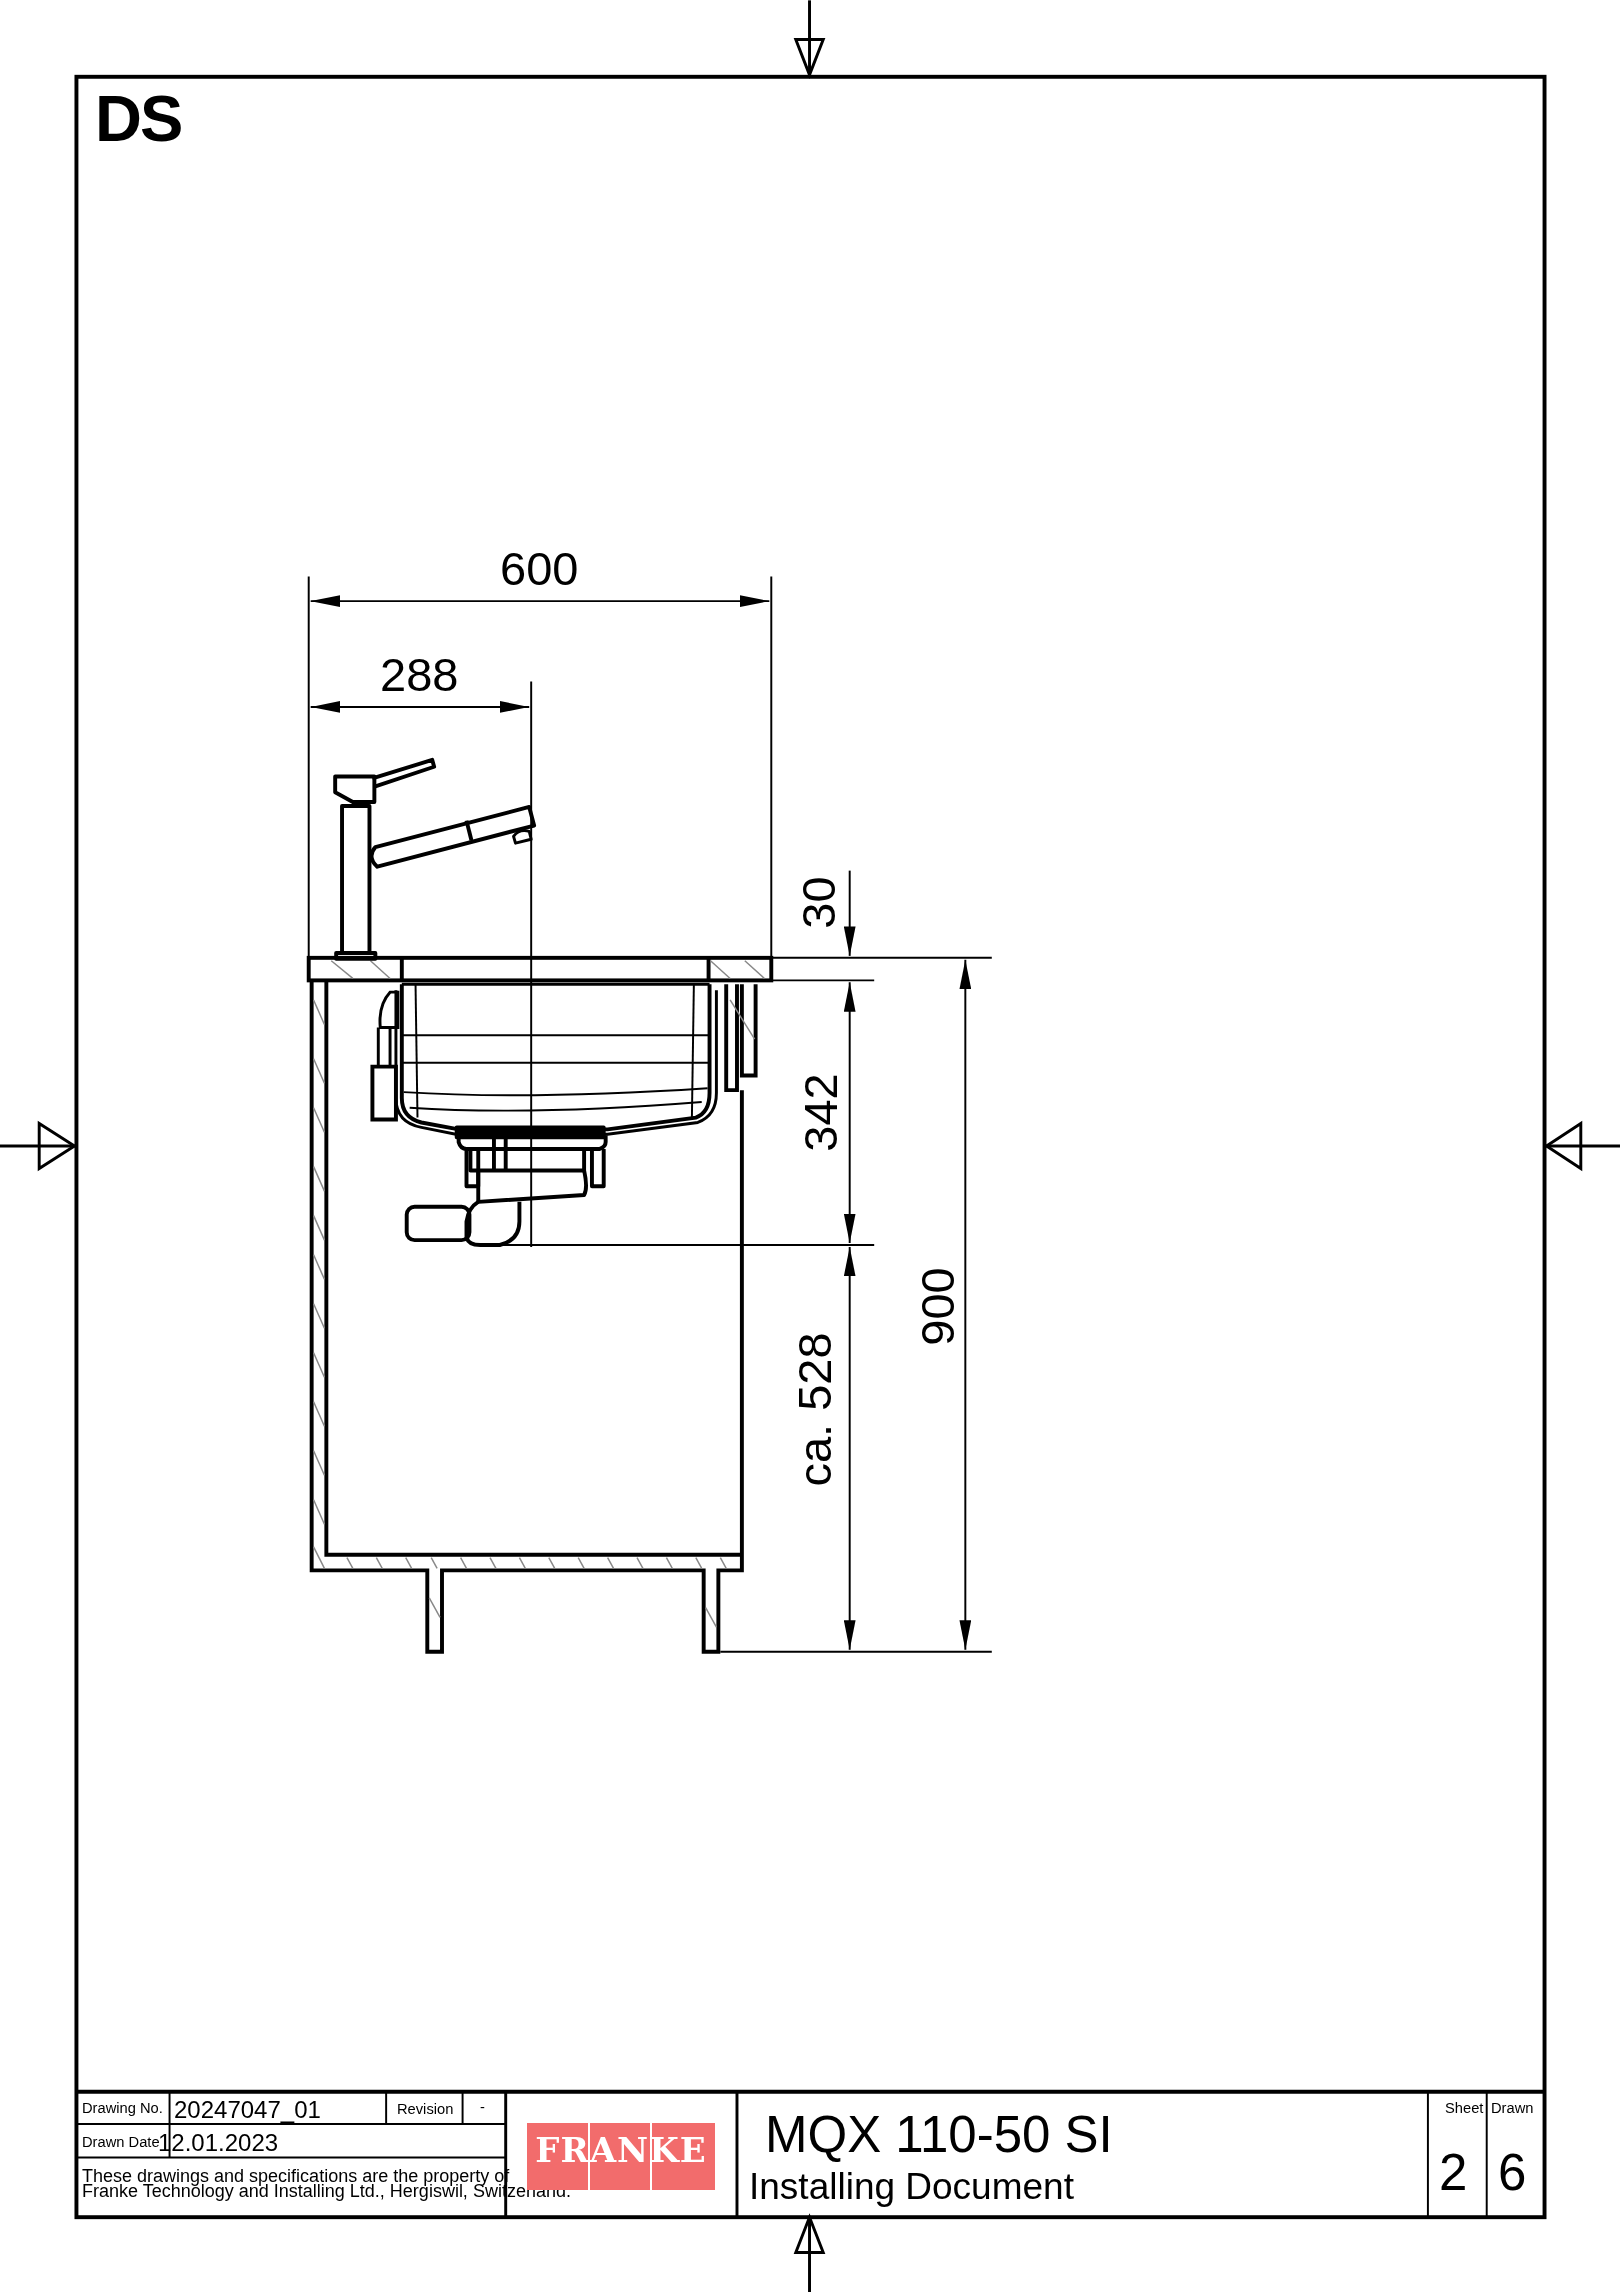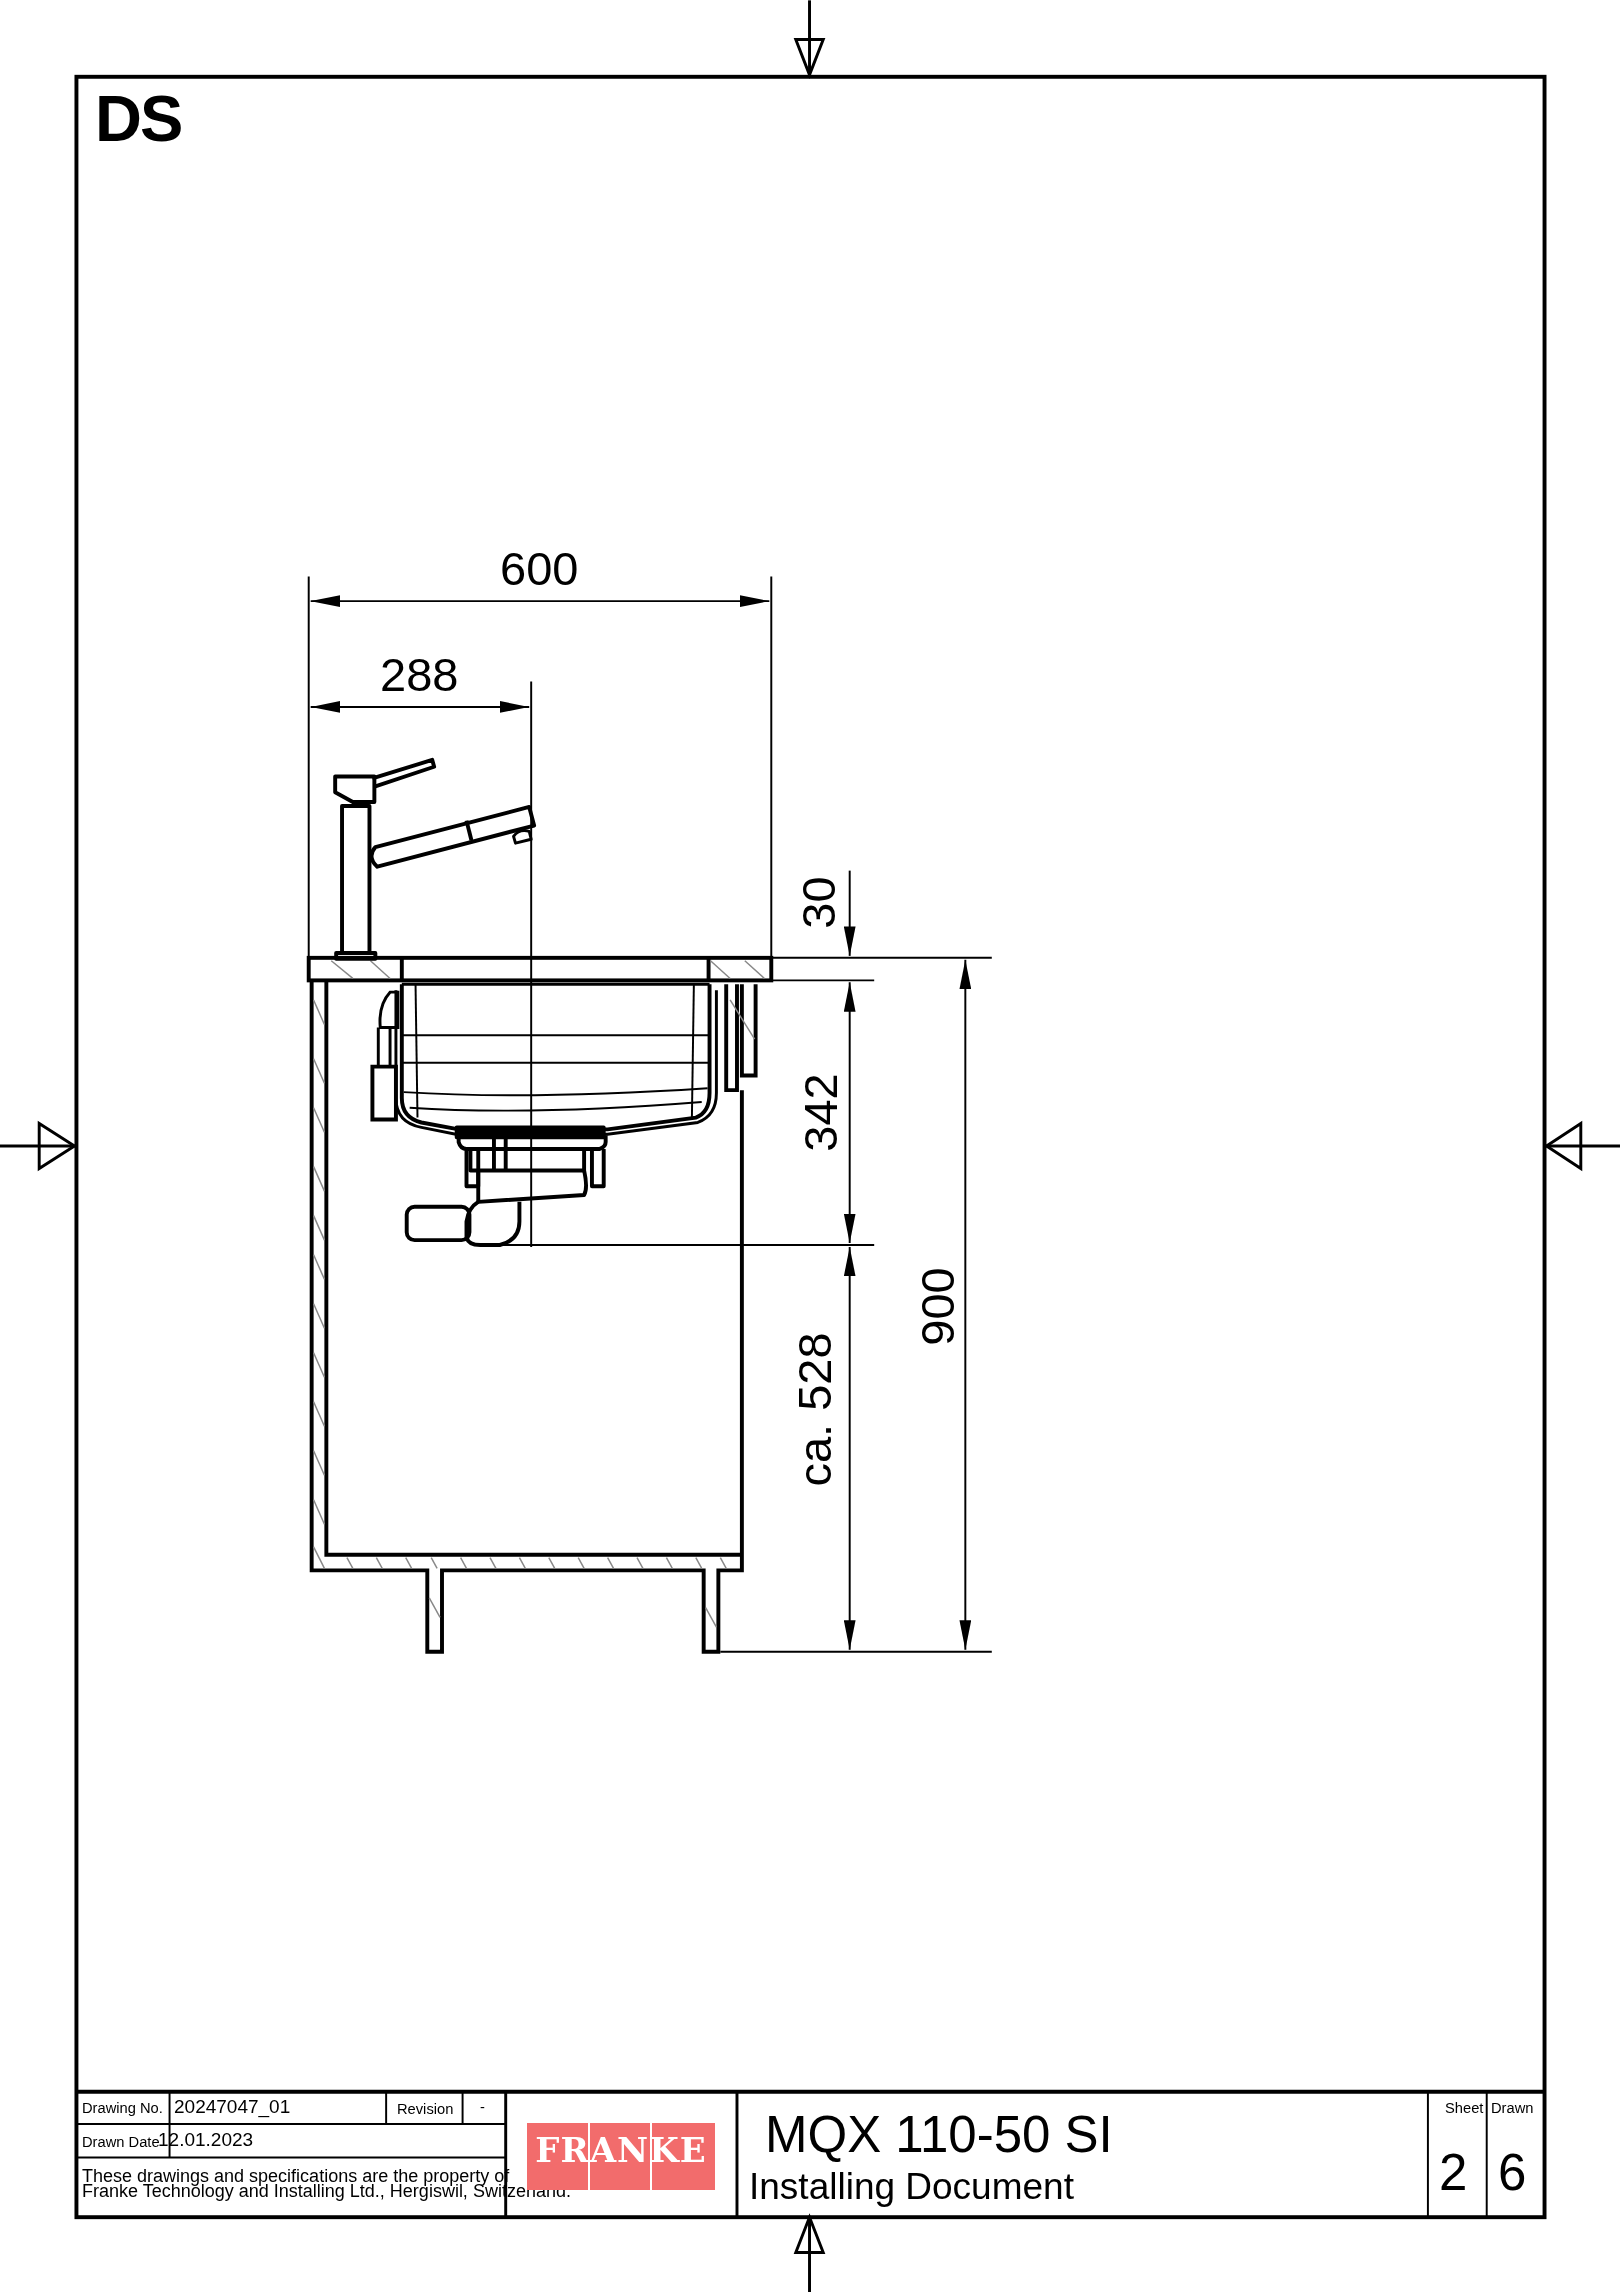--- a/index.html
+++ b/index.html
@@ -4,21 +4,21 @@
 <style>
   html, body { margin: 0; padding: 0; background: #ffffff; }
   body { width: 1620px; height: 2293px; position: relative; overflow: hidden; font-family: "Liberation Sans", sans-serif; color: #000; }
   #drawing { position: absolute; left: 0; top: 0; width: 1620px; height: 2293px; }
   .ds-label { position: absolute; left: 95px; top: 86px; font-size: 65px; font-weight: bold; letter-spacing: -2px; line-height: 1; }
   .dim { position: absolute; font-size: 47px; line-height: 1; white-space: nowrap; }
   .dim.rot { transform-origin: center center; transform: rotate(-90deg); }
   .tb-cell { position: absolute; box-sizing: border-box; }
   .small { font-size: 14.7px; }
   .tiny { font-size: 18px; line-height: 14.7px; }
-  .val { font-size: 19px; }
+  .val { font-size: 24px; }
   .title-main { font-size: 51px; line-height: 1; margin-left: 16px; }
   .title-sub { font-size: 37px; line-height: 1; }
   .sheetnum { font-size: 51px; line-height: 1; }
   .logo { position: absolute; left: 527px; top: 2123px; width: 188px; height: 67px; display: flex; gap: 2px; }
   .logo .seg { background: #f26c6c; height: 100%; }
   .logo-text { position: absolute; left: 527px; top: 2123px; width: 188px; height: 53px; display: flex; align-items: center; justify-content: center; color: #fff; font-family: "DejaVu Serif", serif; font-weight: bold; font-size: 34px; letter-spacing: 1px; }
 </style>
 </head>
 <body>
 

